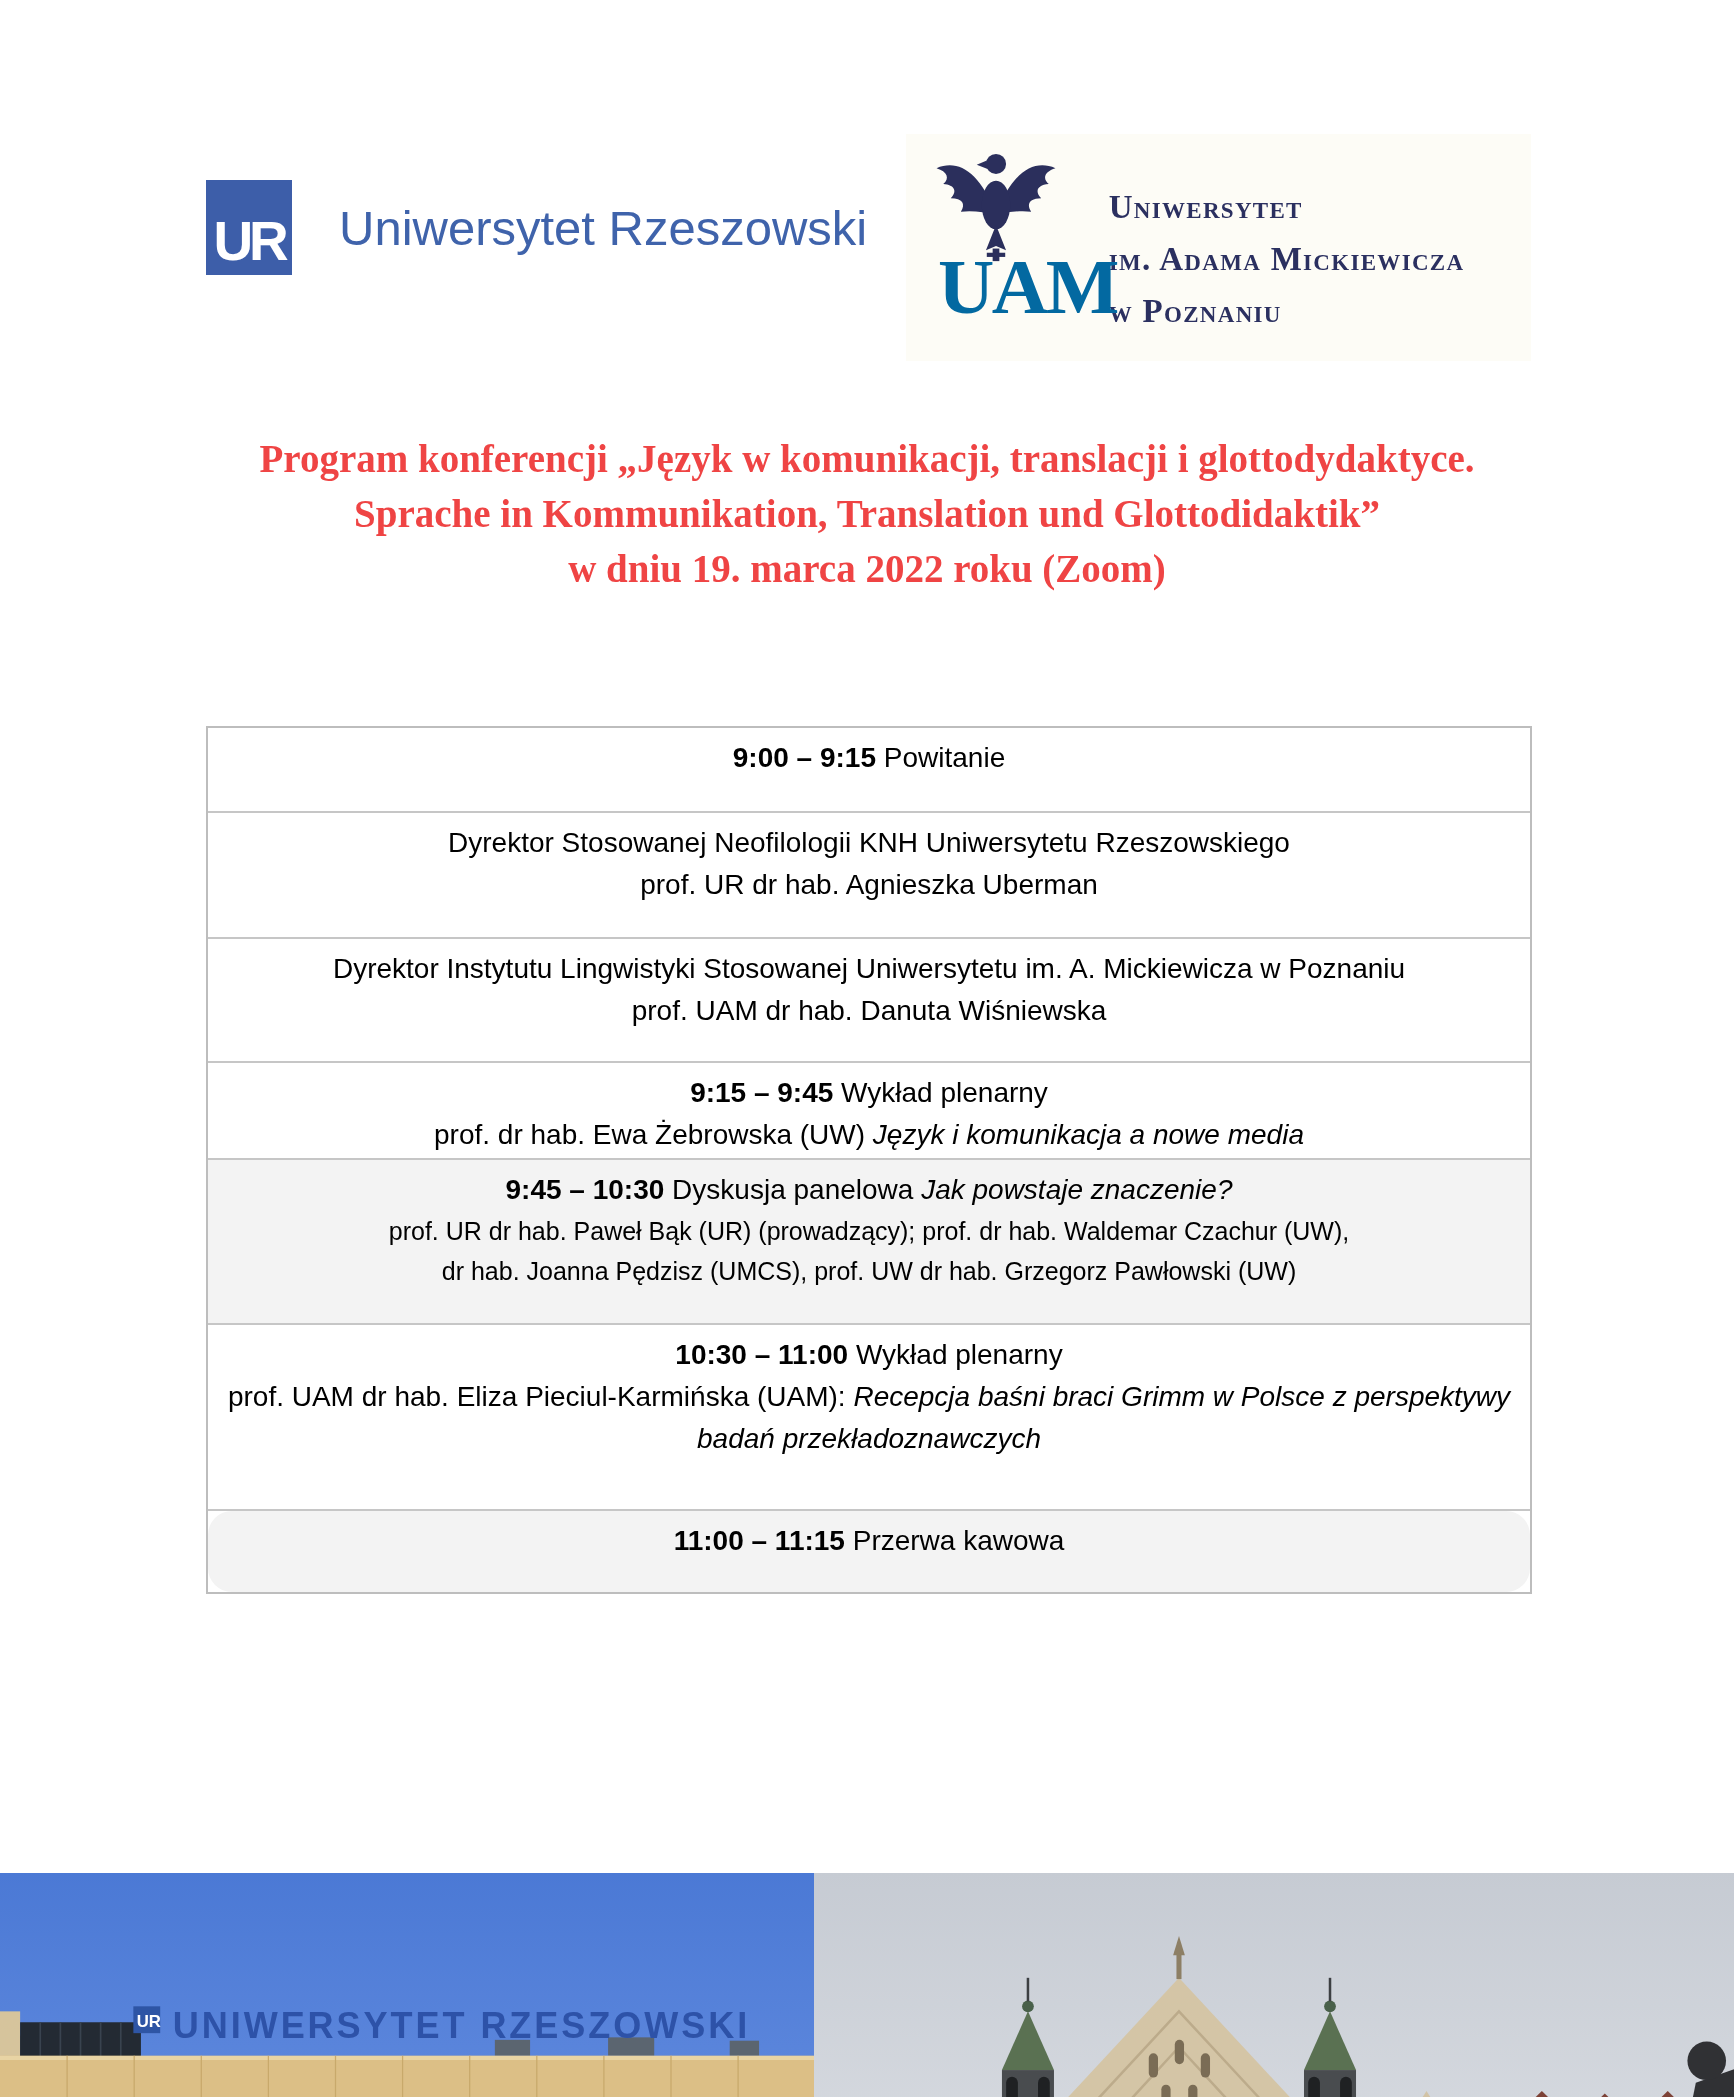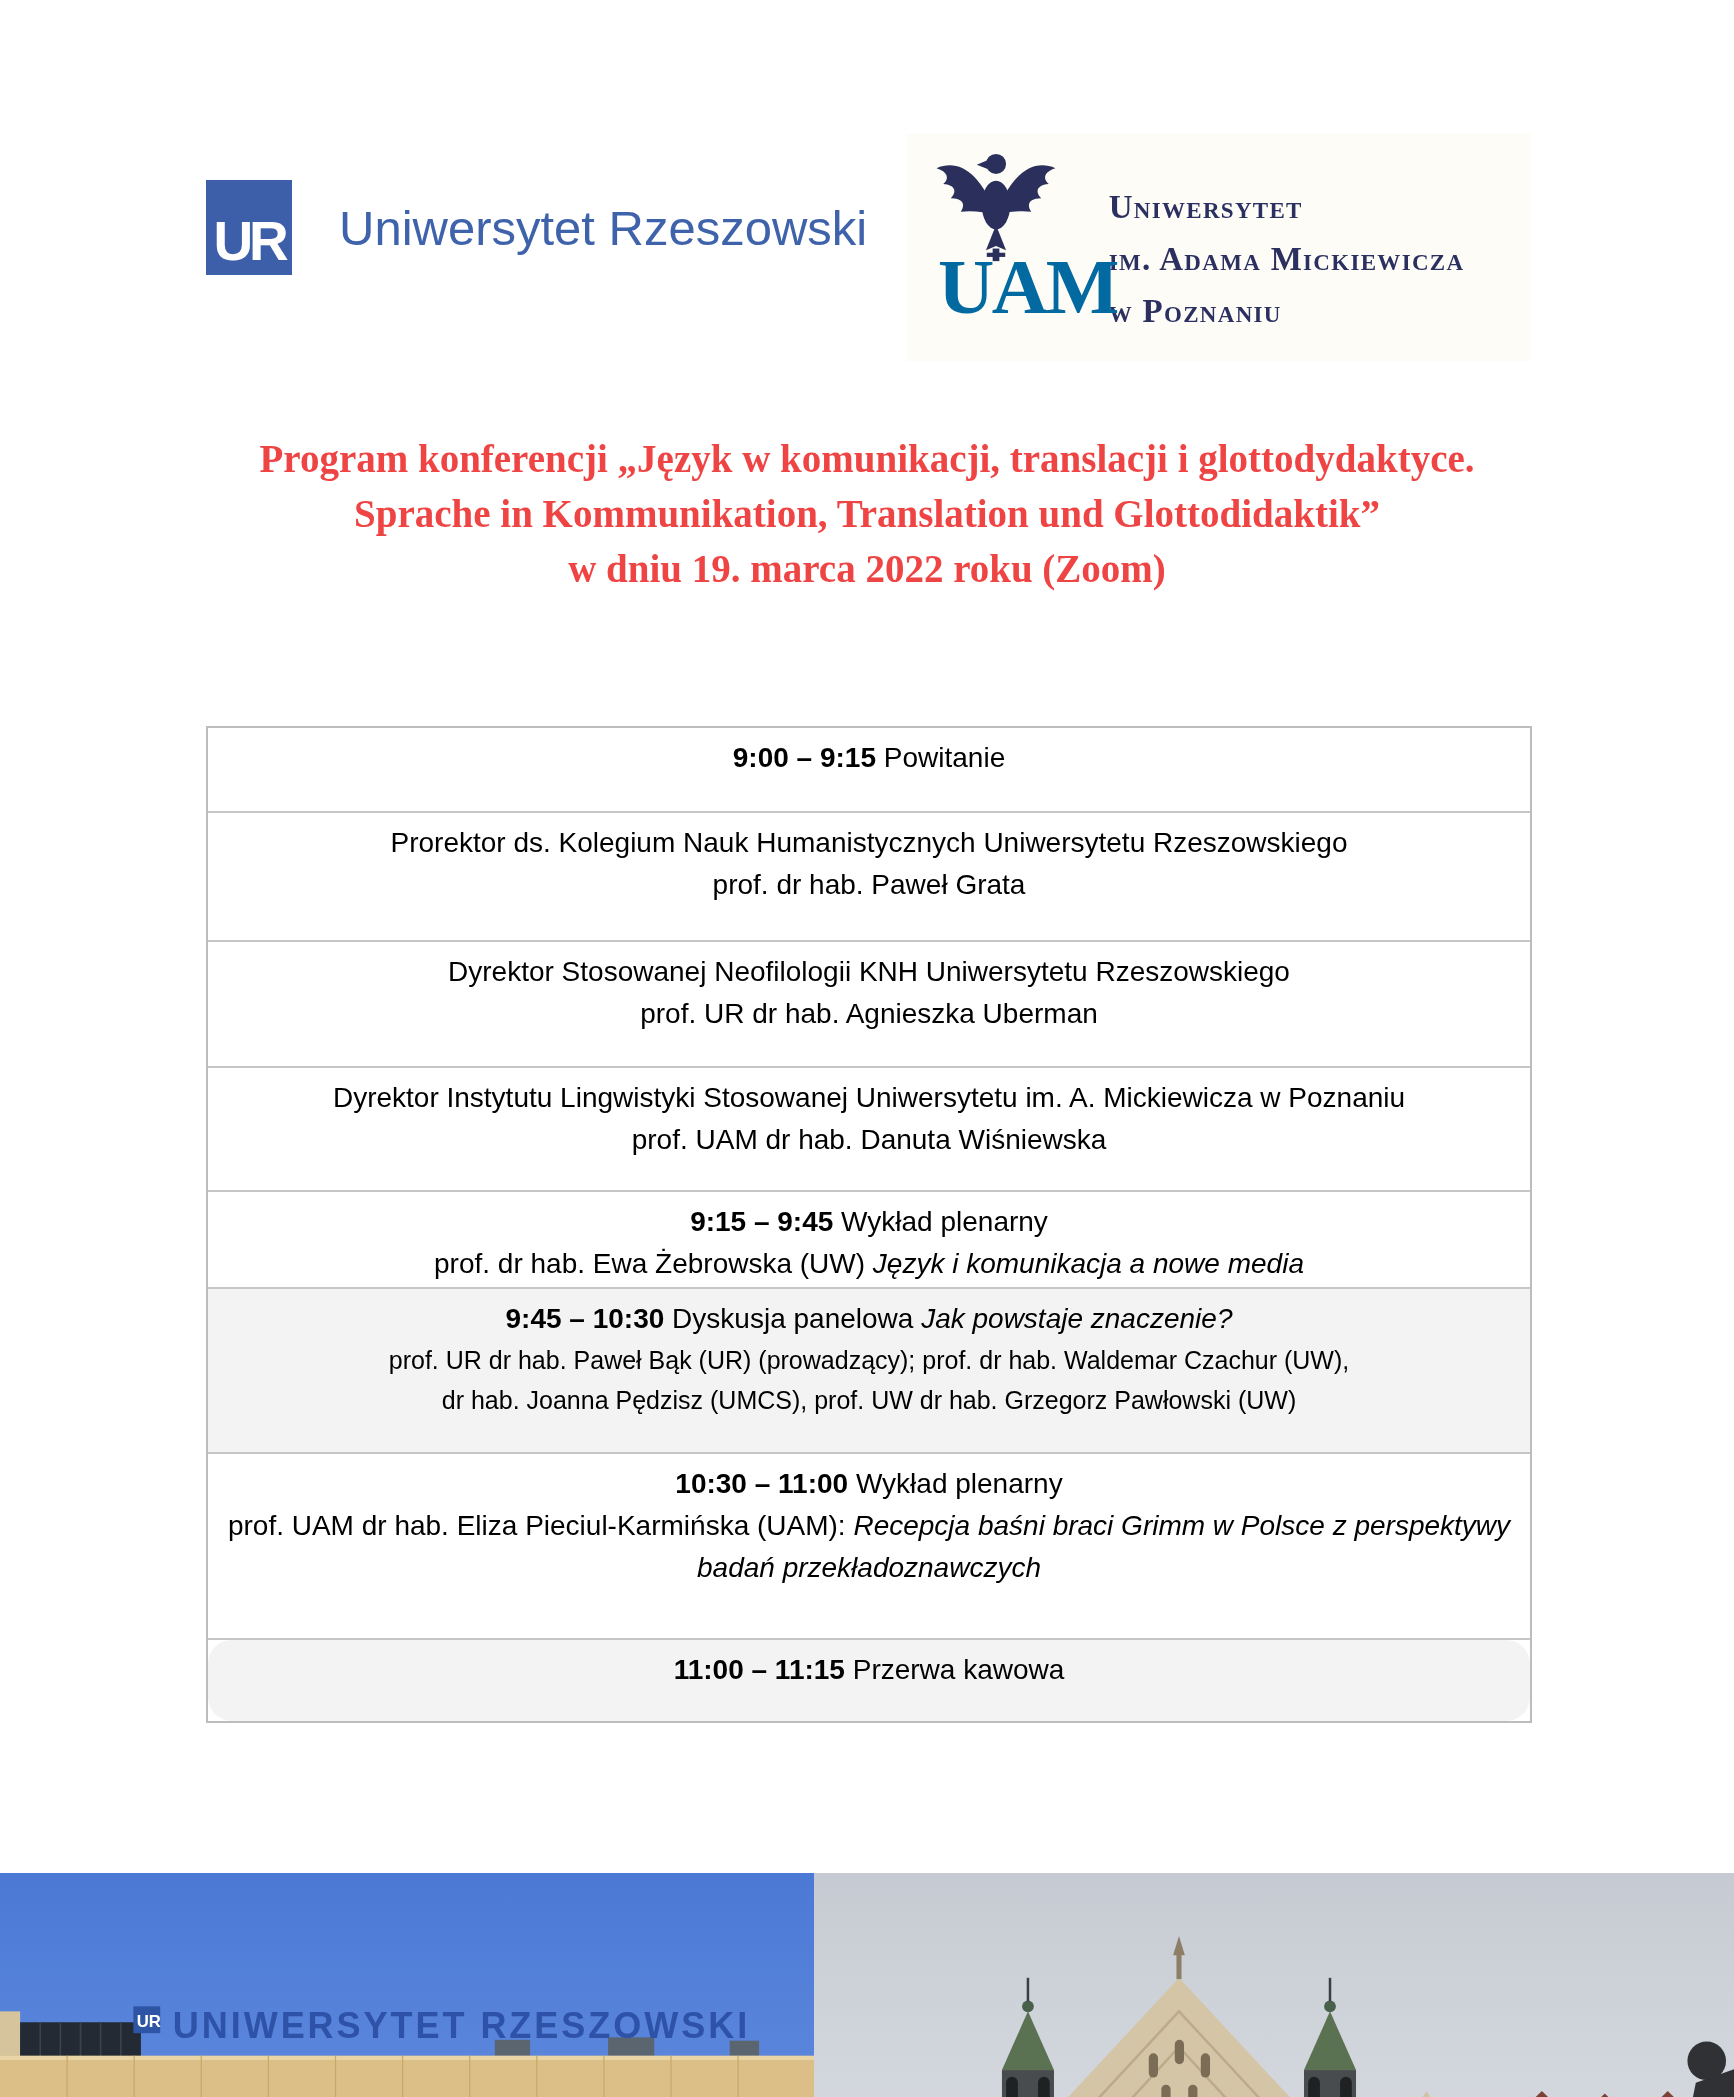--- a/index.html
+++ b/index.html
@@ -98,24 +98,20 @@
     <div>Sprache in Kommunikation, Translation und Glottodidaktik”</div>
     <div>w dniu 19. marca 2022 roku (Zoom)</div>
   </div>
 
   <div class="sched">
 
     <div class="srow r1">
       <div><b>9:00 – 9:15</b><span> Powitanie</span></div>
     </div>
 
-    <div class="srow r2">
-      <div>Prorektor ds. Kolegium Nauk Humanistycznych Uniwersytetu Rzeszowskiego</div>
-      <div>prof. dr hab. Paweł Grata</div>
-    </div>
 
     <div class="srow r3">
       <div>Dyrektor Stosowanej Neofilologii KNH Uniwersytetu Rzeszowskiego</div>
       <div>prof. UR dr hab. Agnieszka Uberman</div>
     </div>
 
     <div class="srow r4">
       <div>Dyrektor Instytutu Lingwistyki Stosowanej Uniwersytetu im. A. Mickiewicza w Poznaniu</div>
       <div>prof. UAM dr hab. Danuta Wiśniewska</div>
     </div>

